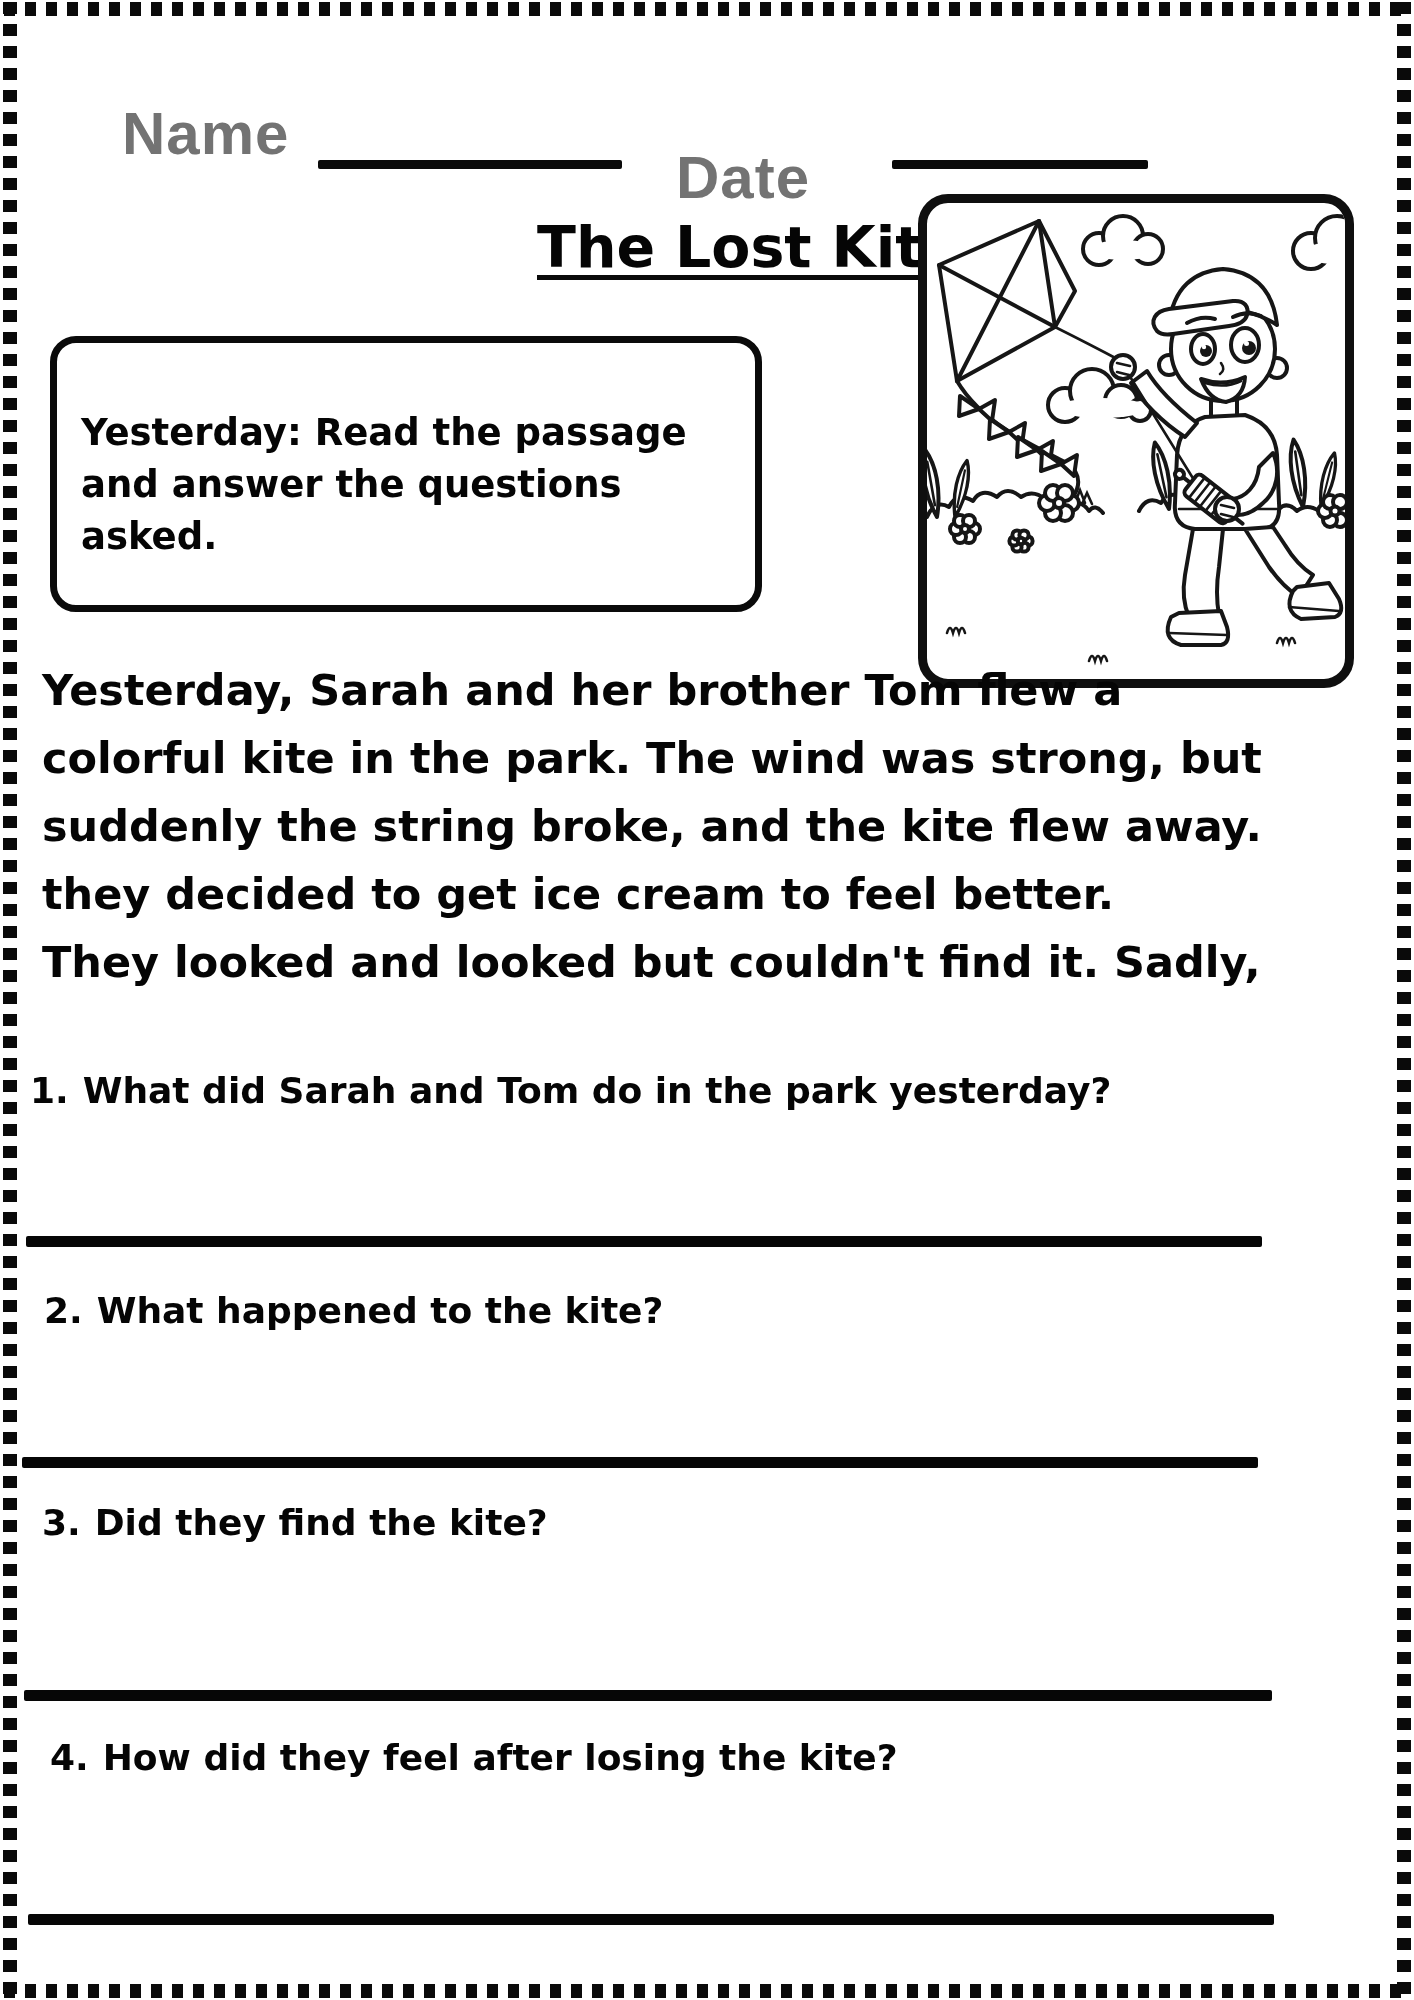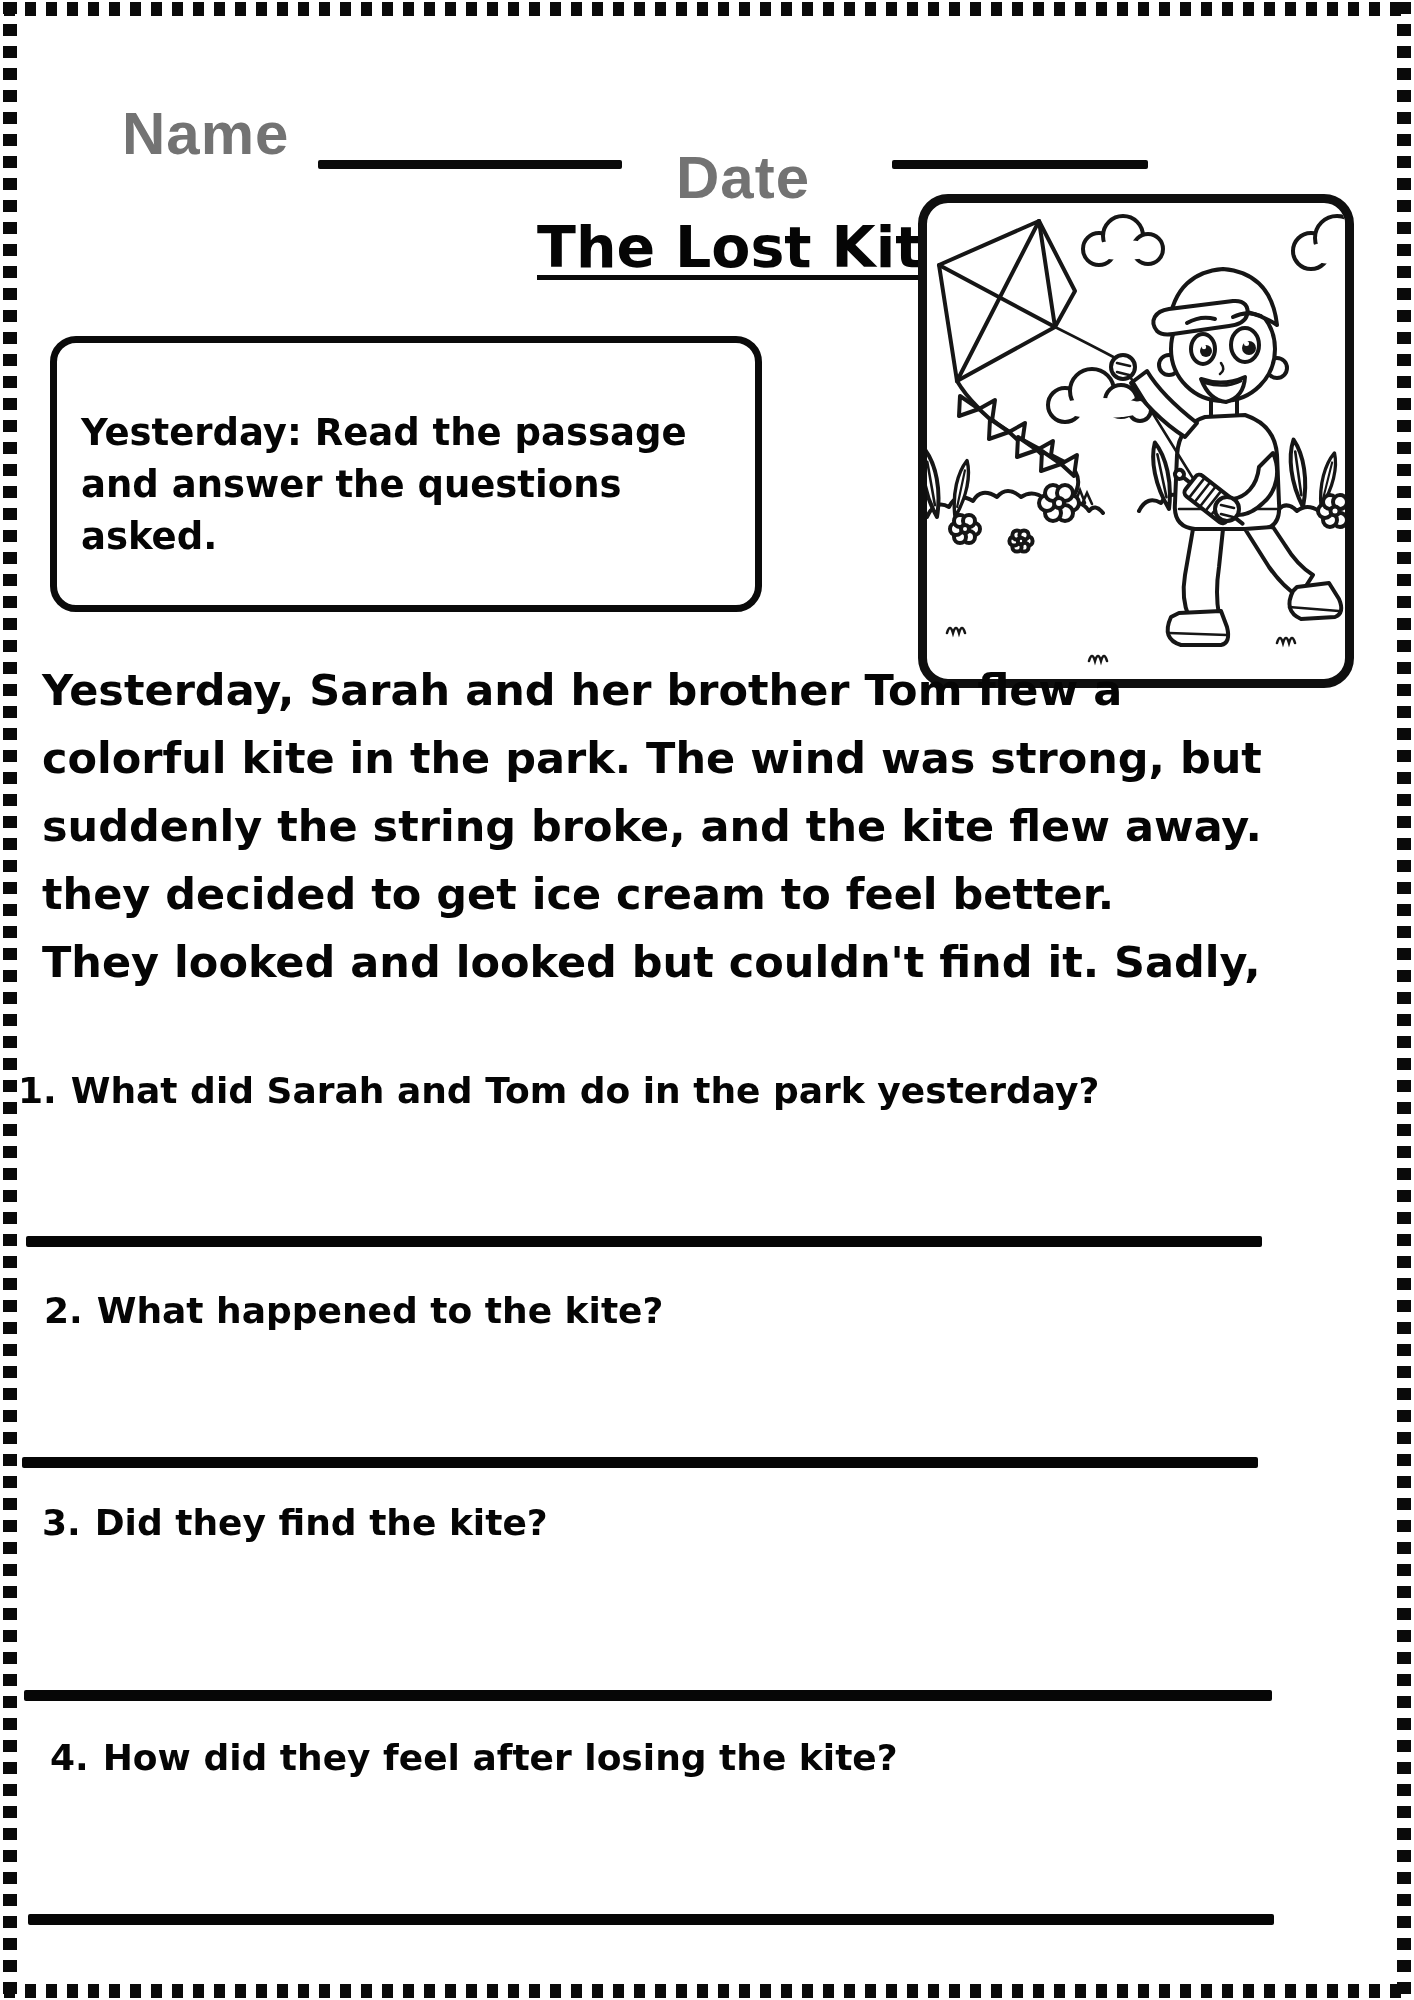--- a/index.html
+++ b/index.html
@@ -273,21 +273,21 @@
   </div>
 
   <div class="passage">
     <div>Yesterday, Sarah and her brother Tom flew a</div>
     <div>colorful kite in the park. The wind was strong, but</div>
     <div>suddenly the string broke, and the kite flew away.</div>
     <div>they decided to get ice cream to feel better.</div>
     <div>They looked and looked but couldn't find it. Sadly,</div>
   </div>
 
-  <div class="question" style="left:18px;top:1070px;text-align:center;">
+  <div class="question" style="left:30px;top:1070px;text-align:center;">
     <span class="q-num">1.</span><span>What did Sarah and Tom do in the park yesterday?</span>
   </div>
   <div class="answer-line" style="left:26px;top:1236px;width:1236px;"></div>
 
   <div class="question" style="left:44px;top:1290px;">
     <span class="q-num">2.</span><span>What happened to the kite?</span>
   </div>
   <div class="answer-line" style="left:22px;top:1457px;width:1236px;"></div>
 
   <div class="question" style="left:42px;top:1502px;">

